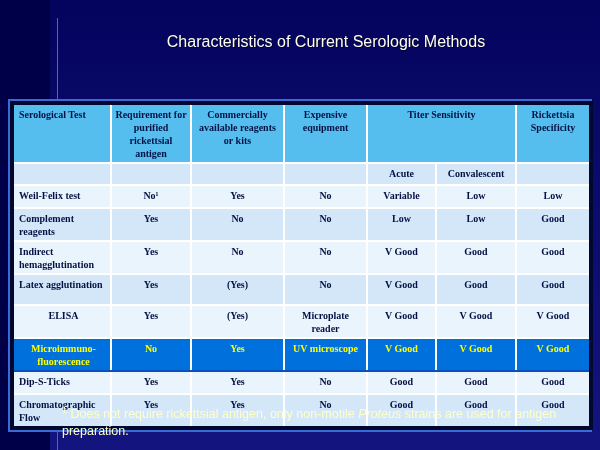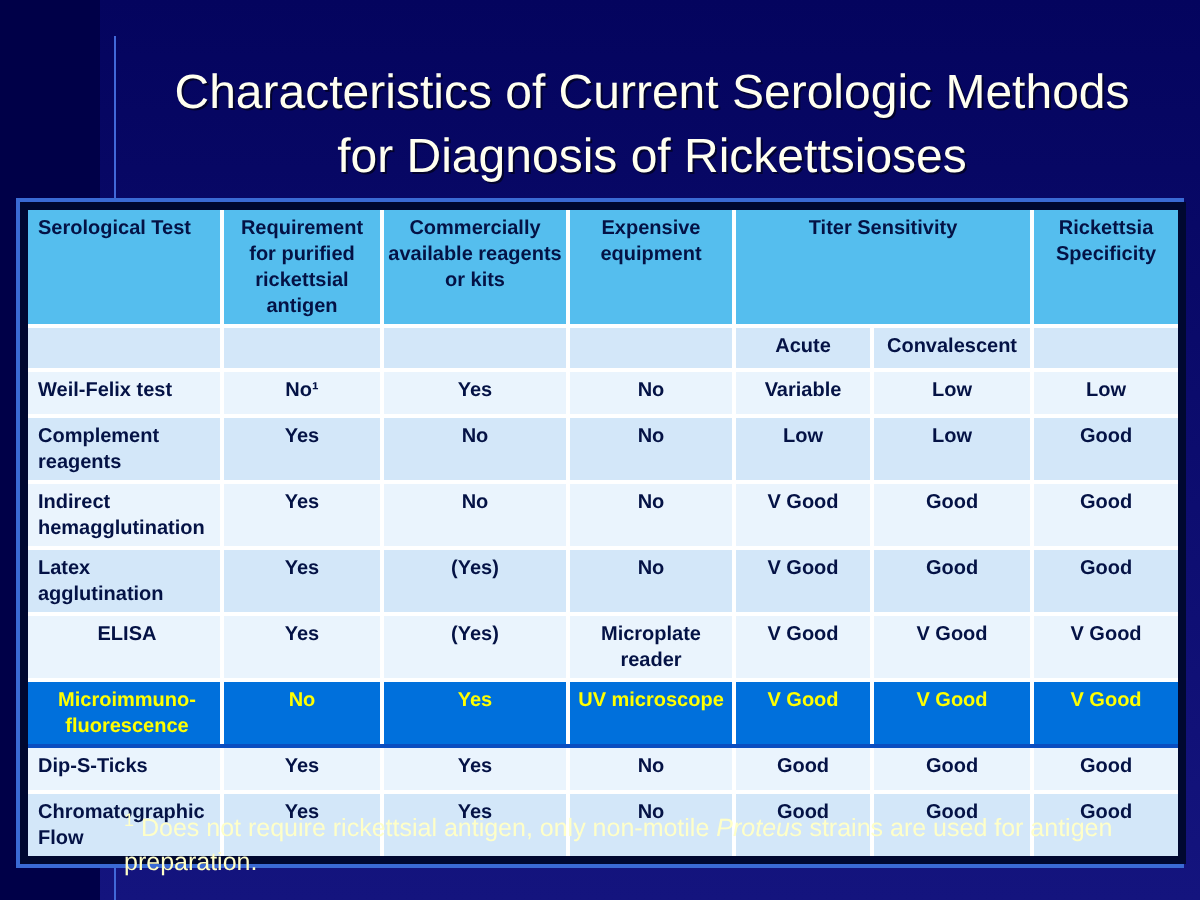--- a/index.html
+++ b/index.html
@@ -15,33 +15,34 @@
     background:linear-gradient(to bottom,var(--panel-top,#04045e),var(--panel-bottom,#14147e));
   }
   .accent-line{
     position:absolute;left:57px;top:18px;width:1px;height:432px;
     background:var(--accent-line,#4168d9);
   }
   .title{
     position:absolute;left:58px;top:31px;width:536px;
     text-align:center;
     color:var(--title-color,#fffff0);
-    font-size:24px;line-height:1.32;font-weight:400;
+    font-size:16px;line-height:1.32;font-weight:400;
     text-shadow:1px 1px 0 rgba(0,0,0,.55);
   }
   .table-wrap{
     position:absolute;left:8px;top:99px;width:584px;
     border:2px solid var(--table-border-outer,#3a6ad4);
     box-sizing:border-box;
   }
   table{
     width:100%;
     border-collapse:collapse;
     table-layout:fixed;
     border:4px solid var(--table-border-inner,#000830);
+    font-family:Liberation Serif, serif;
   }
   th,td{
     border:2px solid var(--grid-line,#ffffff);
     font-size:10px;font-weight:bold;
     color:var(--cell-text,#041245);
     padding:3px 2px 2px 2px;
     vertical-align:top;text-align:center;
     line-height:1.3;
     overflow:hidden;
   }
@@ -73,21 +74,20 @@
 </style>
 </head>
 <body>
 
 <div class="slide">
   <div class="content-panel"></div>
   <div class="accent-line"></div>
 
   <div class="title">
     <div>Characteristics of Current Serologic Methods</div>
-    <div>for Diagnosis of Rickettsioses</div>
   </div>
 
   <div class="table-wrap">
     <table>
       <colgroup>
         <col style="width:99px">
           <col style="width:80px">
           <col style="width:93px">
         <col style="width:83px">
           <col style="width:69px">

